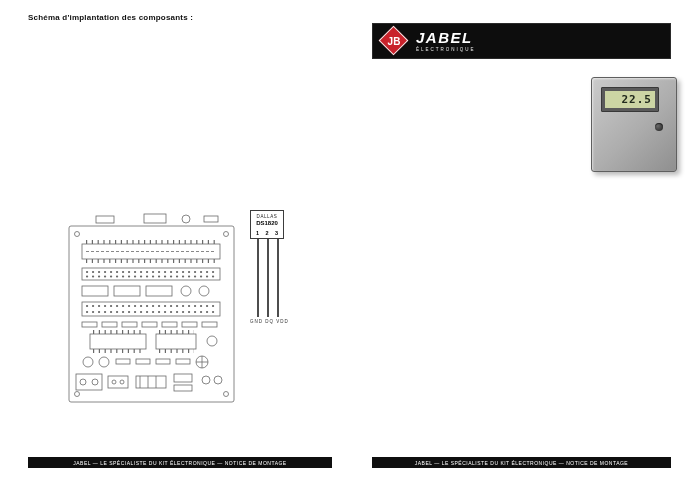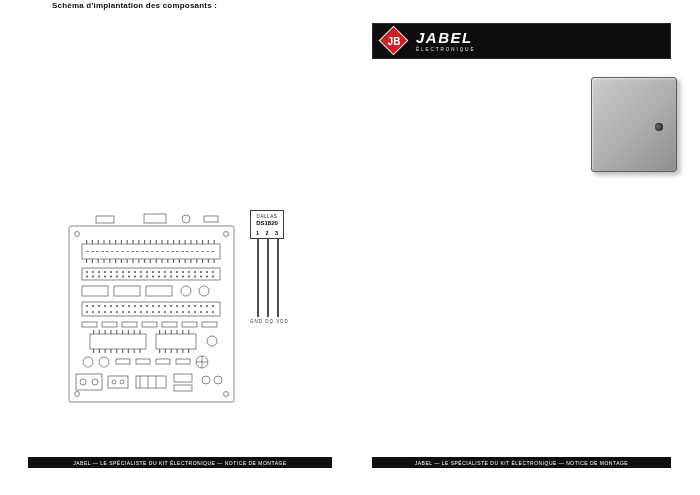--- a/index.html
+++ b/index.html
@@ -7,22 +7,22 @@
   body {
     position:relative;
     background:#ffffff;
     font-family:"Liberation Sans", sans-serif;
     overflow:hidden;
     color:#1a1a1a;
   }
 
   
   .heading {
-    position:absolute; left:28px; top:1px;
-    font-size:8px; font-weight:bold; letter-spacing:.2px; color:#111;margin-left:24px;
+    position:absolute; left:28px; top:13px;
+    font-size:8px; font-weight:bold; letter-spacing:.2px; color:#111;
   }
 
   
   .pcb { position:absolute; left:66px; top:210px; width:172px; height:198px; }
 
   
   .pinout { position:absolute; left:250px; top:210px; width:36px; }
   .pkg {
     width:34px; border:1px solid #3c3c3c; background:#fff;
     text-align:center; padding:3px 0 2px;
@@ -202,20 +202,25 @@
       <div class="diamond"></div>
       <span class="jb">JB</span>
     </div>
     <div class="wordmark">
       <div class="name">JABEL</div>
       <div class="tagline">ÉLECTRONIQUE</div>
     </div>
   </div>
 
   <div class="thermo">
+    <div class="lcd-bezel">
+      <div class="lcd">
+        <span>22.5</span>
+      </div>
+    </div>
     <div class="knob"></div>
   </div>
 
   <div class="footer f-right">
     <span>JABEL — LE SPÉCIALISTE DU KIT ÉLECTRONIQUE — NOTICE DE MONTAGE</span>
   </div>
 
 </div>
 
 </body></html>

